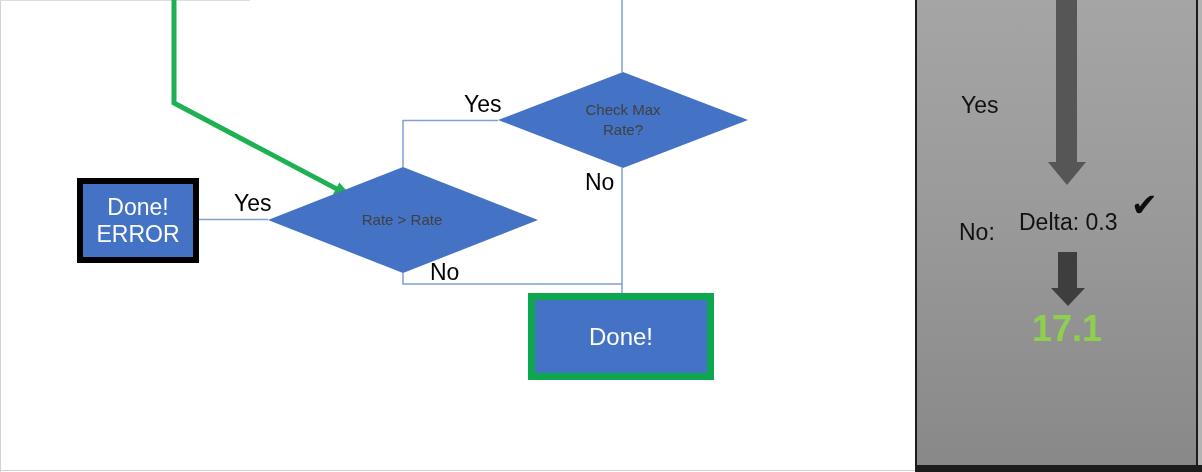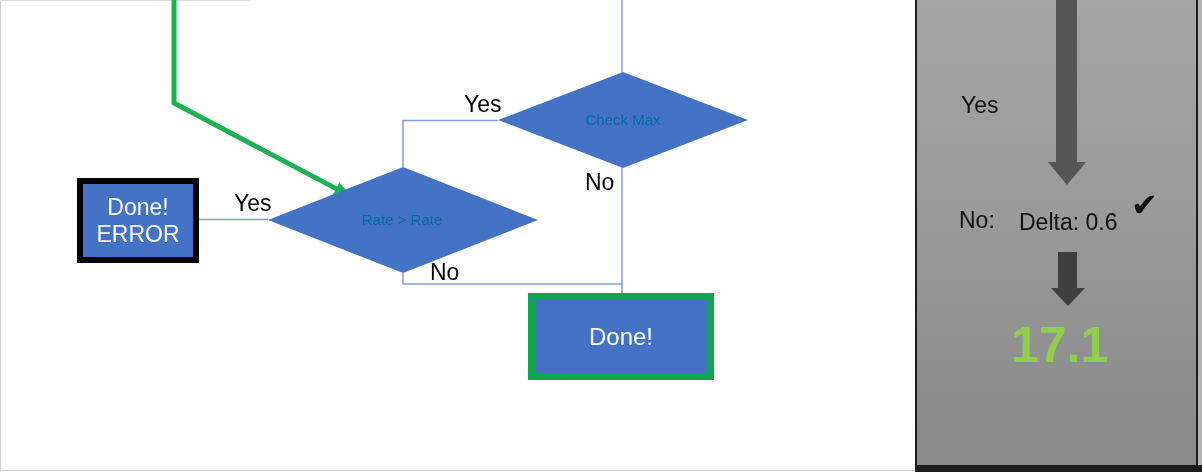--- a/index.html
+++ b/index.html
@@ -10,21 +10,21 @@
     background:#ffffff; overflow:hidden;
   }
   .edge { position:absolute; background:#d2d2d2; }
   .edge-left { left:0; top:0; width:1px; height:472px; }
   .edge-bottom { left:0; top:470px; width:916px; height:1px; }
   .edge-top { left:0; top:0; width:250px; height:1px; background:#dedede; }
 
   svg.flow { position:absolute; left:0; top:0; }
 
   .dlabel {
-    position:absolute; color:#0369a1; font-size:15px; line-height:20px;
+    position:absolute; color:#404040; font-size:15px; line-height:20px;
     text-align:center; display:flex; flex-direction:column; justify-content:center;
   }
   .branch {
     position:absolute; color:#000000; font-size:23px; line-height:23px;
   }
   .fbox {
     position:absolute; background:#4472c4; color:#ffffff;
     display:flex; flex-direction:column; align-items:center; justify-content:center;
     font-size:23px; line-height:27px; text-align:center;
   }
@@ -42,26 +42,26 @@
 
   .arrow-shaft { position:absolute; }
   .arrow-head { position:absolute; width:0; height:0; }
   .big-shaft { left:139px; top:0; width:21px; height:162px; background:#565656; }
   .big-head  { left:131px; top:162px; border-left:19px solid transparent; border-right:19px solid transparent; border-top:23px solid #565656; }
   .small-shaft { left:141px; top:252px; width:19px; height:36px; background:#3e3e3e; }
   .small-head  { left:134px; top:288px; border-left:17px solid transparent; border-right:17px solid transparent; border-top:18px solid #3e3e3e; }
 
   .panel-text { position:absolute; color:#111111; font-size:23px; line-height:24px; }
   .p-yes { left:44px; top:93px; }
-  .p-no  { left:42px; top:208px; }
+  .p-no  { left:42px; top:220px; }
   .p-delta { left:102px; top:210px; }
   .p-check { left:214px; top:193px; font-size:32px; font-family:"DejaVu Sans",sans-serif; color:#0d0d0d; }
   .p-result {
-    position:absolute; left:94px; top:322px; width:112px; text-align:left;
-    font-size:50px; line-height:46px; font-weight:bold; color:#8ed04e;
+    position:absolute; left:94px; top:306px; width:112px; text-align:center;
+    font-size:36px; line-height:46px; font-weight:bold; color:#8ed04e;
   }
 </style>
 </head>
 <body>
 
 <div class="canvas">
 
   <div class="edge edge-left"></div>
   <div class="edge edge-bottom"></div>
   <div class="edge edge-top"></div>
@@ -76,20 +76,21 @@
 
     <polyline points="174,0 174,103 338,189.6" stroke="#1eb153" stroke-width="5" fill="none"></polyline>
     <polygon points="352,197 332.8,194.8 339.4,182.4" fill="#1eb153"></polygon>
 
     <polygon points="623,72 748,120 623,168 498,120" fill="#4472c4"></polygon>
     <polygon points="403,167 538,220 403,273 268,220" fill="#4472c4"></polygon>
   </svg>
 
   <div class="dlabel" style="left:523px; top:97px; width:200px; height:46px;">
     <span>Check Max</span>
+    <span>Rate?</span>
   </div>
   <div class="dlabel" style="left:302px; top:197px; width:200px; height:46px;">
     <span>Rate &gt; Rate</span>
   </div>
 
   <div class="branch" style="left:464px; top:93px;">Yes</div>
   <div class="branch" style="left:585px; top:171px;">No</div>
   <div class="branch" style="left:234px; top:192px;">Yes</div>
   <div class="branch" style="left:430px; top:261px;">No</div>
 
@@ -101,21 +102,21 @@
     <span>Done!</span>
   </div>
 
   <div class="panel">
     <div class="arrow-shaft big-shaft"></div>
     <div class="arrow-head big-head"></div>
 
     <div class="panel-text p-yes">Yes</div>
 
     <div class="panel-text p-no">No:</div>
-    <div class="panel-text p-delta">Delta: 0.6</div>
+    <div class="panel-text p-delta">Delta: 0.3</div>
     <div class="panel-text p-check">✔</div>
 
     <div class="arrow-shaft small-shaft"></div>
     <div class="arrow-head small-head"></div>
 
     <div class="p-result">17.1</div>
 
     <div class="right-line"></div>
     <div class="right-sliver"></div>
     <div class="bottom-bar"></div>

